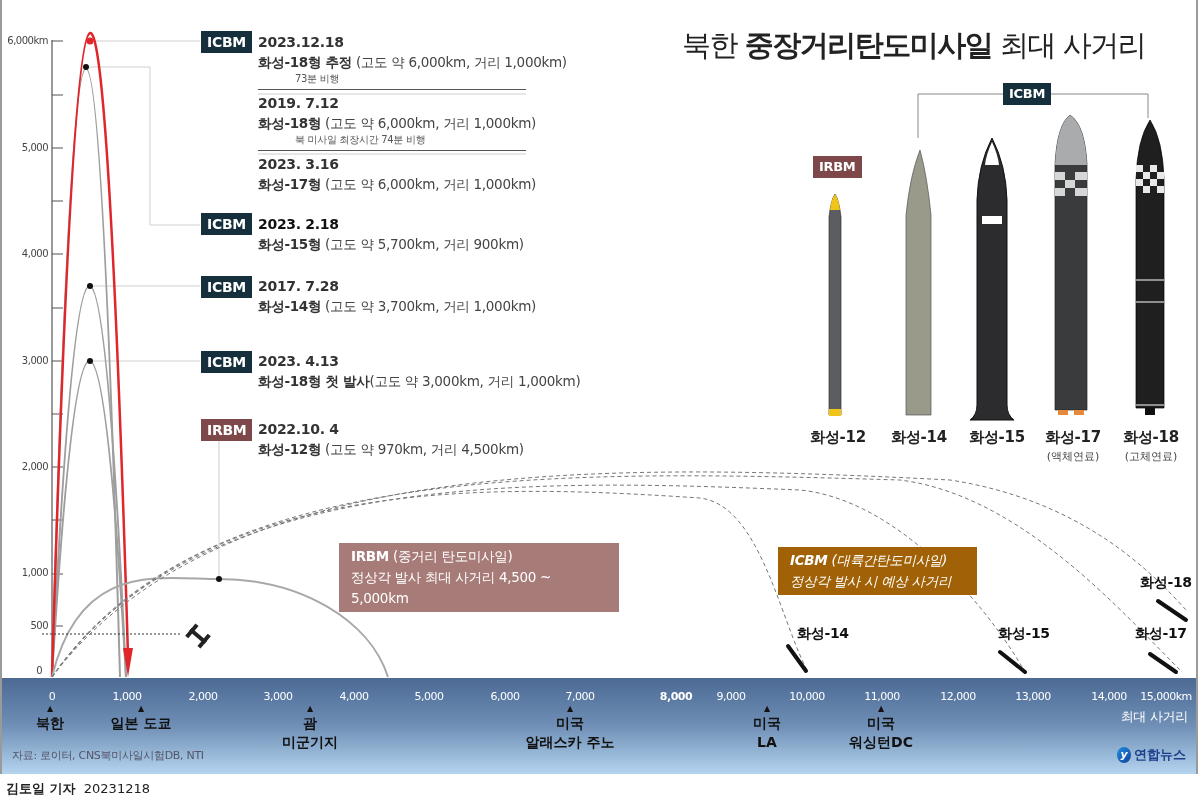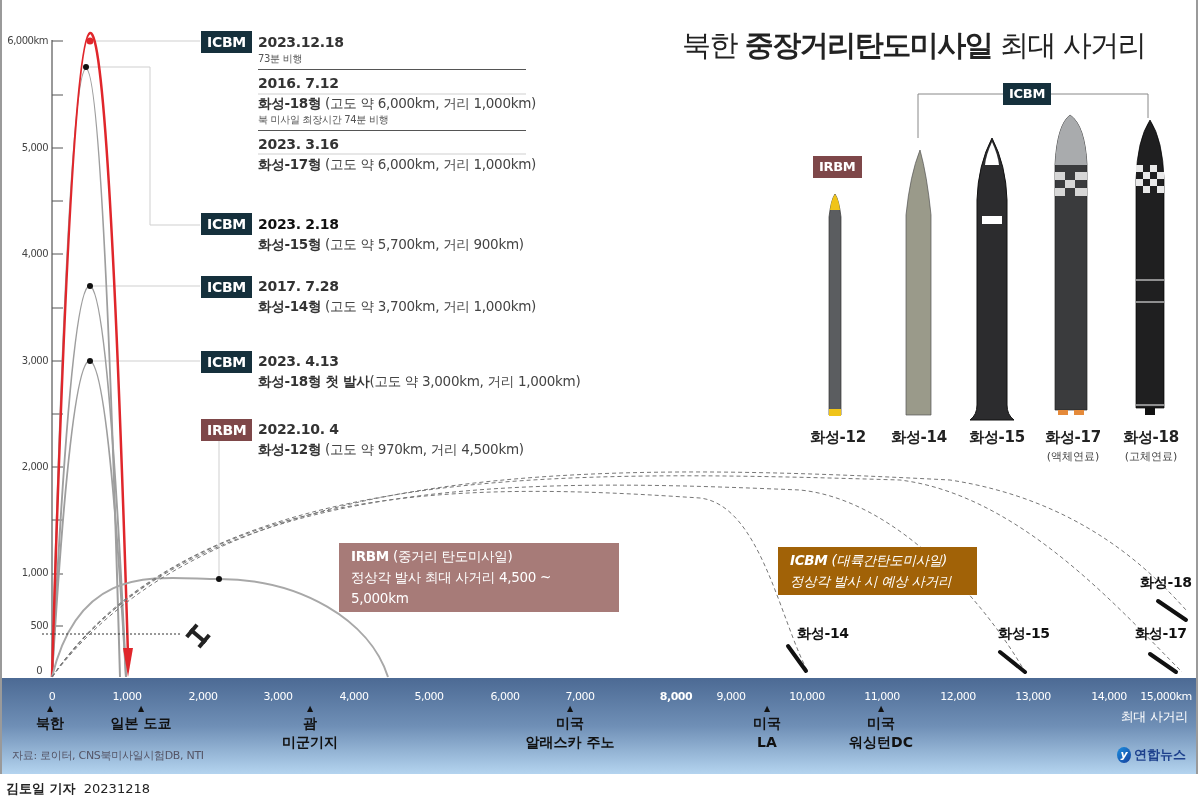--- a/index.html
+++ b/index.html
@@ -8,21 +8,21 @@
   .frame { position:absolute; left:0; top:0; width:1198px; height:774px; border-right:2px solid #9a9a9a; border-left:2px solid #9a9a9a; box-sizing:border-box; }
   svg.chart { position:absolute; left:0; top:0; }
   .ytick { position:absolute; font-size:10px; color:#444; text-align:right; width:44px; letter-spacing:-0.5px; }
   .badge { position:absolute; color:#fff; font-weight:bold; font-size:14px; padding:2px 6px; line-height:18px; letter-spacing:-0.3px; }
   .badge.icbm { background:#15303c; }
   .badge.irbm { background:#7e4749; }
   .event { position:absolute; left:258px; font-size:13.5px; line-height:20px; color:#333; letter-spacing:-0.3px; }
   .event .date { font-weight:bold; color:#333; font-size:14px; }
   .event .model { font-weight:bold; }
   .event .detail { color:#444; }
-  .event .note { font-size:10px; color:#555; line-height:14px; }
+  .event .note { font-size:10px; color:#555; line-height:14px;margin-left:37px; }
   .event .sep { border-top:1px solid #555; width:268px; margin:3px 0 3px 0; }
   .title { position:absolute; left:682px; top:26px; font-size:29px; color:#222; letter-spacing:-1.5px; white-space:nowrap; }
   .title b { font-weight:bold;margin-top:32px; }
   .mlabel { position:absolute; font-size:15px; font-weight:bold; color:#222; text-align:center; width:80px; letter-spacing:-0.3px; }
   .mfuel { position:absolute; font-size:11px; color:#444; text-align:center; width:80px; }
   .callout { position:absolute; color:#fff; font-size:13.5px; line-height:21px; padding:3px 12px; letter-spacing:-0.3px; }
   .callout.irbm { background:#a77b78; left:339px; top:543px; width:256px; }
   .callout.icbm { background:#a16207; left:778px; top:547px; width:175px;font-style:italic; }
   .callout b { font-weight:bold; }
   .arrow-label { position:absolute; font-weight:bold; font-size:14px; color:#111; letter-spacing:-0.3px; }
@@ -181,23 +181,24 @@
 <div class="ytick" style="left:4px; top:461px;">2,000</div>
 <div class="ytick" style="left:4px; top:567px;">1,000</div>
 <div class="ytick" style="left:4px; top:620px;">500</div>
 <div class="ytick" style="left:-2px; top:665px;">0</div>
 
 <div class="title"><span>북한 </span><b>중장거리탄도미사일</b><span> 최대 사거리</span></div>
 
 <div class="badge icbm" style="left:201px; top:31px;">ICBM</div>
 <div class="event" style="top:32px;">
   <div class="date">2023.12.18</div>
+  <div><span class="model">화성-18형 추정</span><span class="detail"> (고도 약 6,000km, 거리 1,000km)</span></div>
   <div class="note">73분 비행</div>
   <div class="sep"></div>
-  <div class="date">2016. 7.12</div>
+  <div class="date">2019. 7.12</div>
   <div><span class="model">화성-18형</span><span class="detail"> (고도 약 6,000km, 거리 1,000km)</span></div>
   <div class="note">북 미사일 최장시간 74분 비행</div>
   <div class="sep"></div>
   <div class="date">2023. 3.16</div>
   <div><span class="model">화성-17형</span><span class="detail"> (고도 약 6,000km, 거리 1,000km)</span></div>
 </div>
 
 <div class="badge icbm" style="left:201px; top:213px;">ICBM</div>
 <div class="event" style="top:214px;">
   <div class="date" style="color:#111">2023. 2.18</div>

